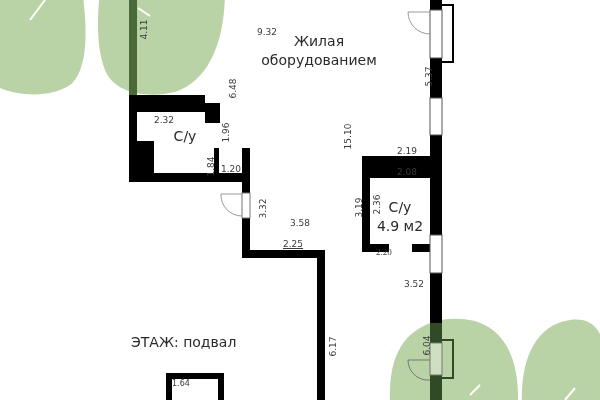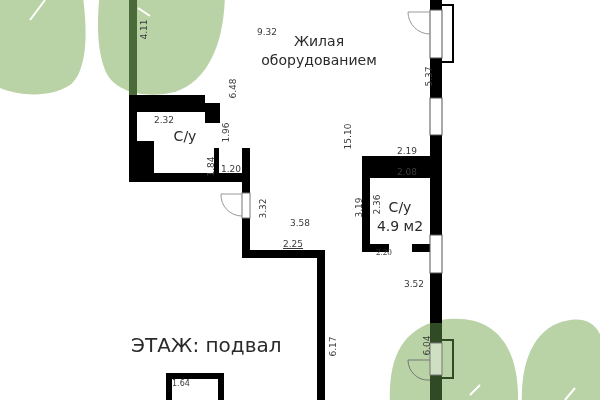--- a/index.html
+++ b/index.html
@@ -2,21 +2,21 @@
 <html><head>
 <meta charset="utf-8">
 <style>
   html, body { margin: 0; padding: 0; background: #ffffff; }
   body { width: 600px; height: 400px; overflow: hidden; position: relative; font-family: "DejaVu Sans", sans-serif; }
   #plan { position: absolute; left: 0; top: 0; width: 600px; height: 400px; }
   .lbl { position: absolute; color: #333333; font-family: "DejaVu Sans", sans-serif; white-space: nowrap; line-height: 1; }
   .dim { font-size: 9px; color: #3a3a3a; }
   .dim.v { transform: rotate(-90deg); transform-origin: center center; }
   .room-name { font-size: 14px; color: #2a2a2a; text-align: center; line-height: 19px; }
-  .floor-label { font-size: 20px; color: #2a2a2a; }
+  .floor-label { font-size: 14px; color: #2a2a2a; }
 </style>
 </head>
 <body>
 
 <svg id="plan" viewBox="0 0 600 400">
 
   <g>
 
     <path d="M -20 -10 L 82 -10 C 88 30 88 70 70 85 C 50 98 20 96 0 88 L -20 80 Z" fill="#b9d3a6"></path>
     <path d="M 30 20 L 45 0" stroke="#ffffff" stroke-width="2"></path>

